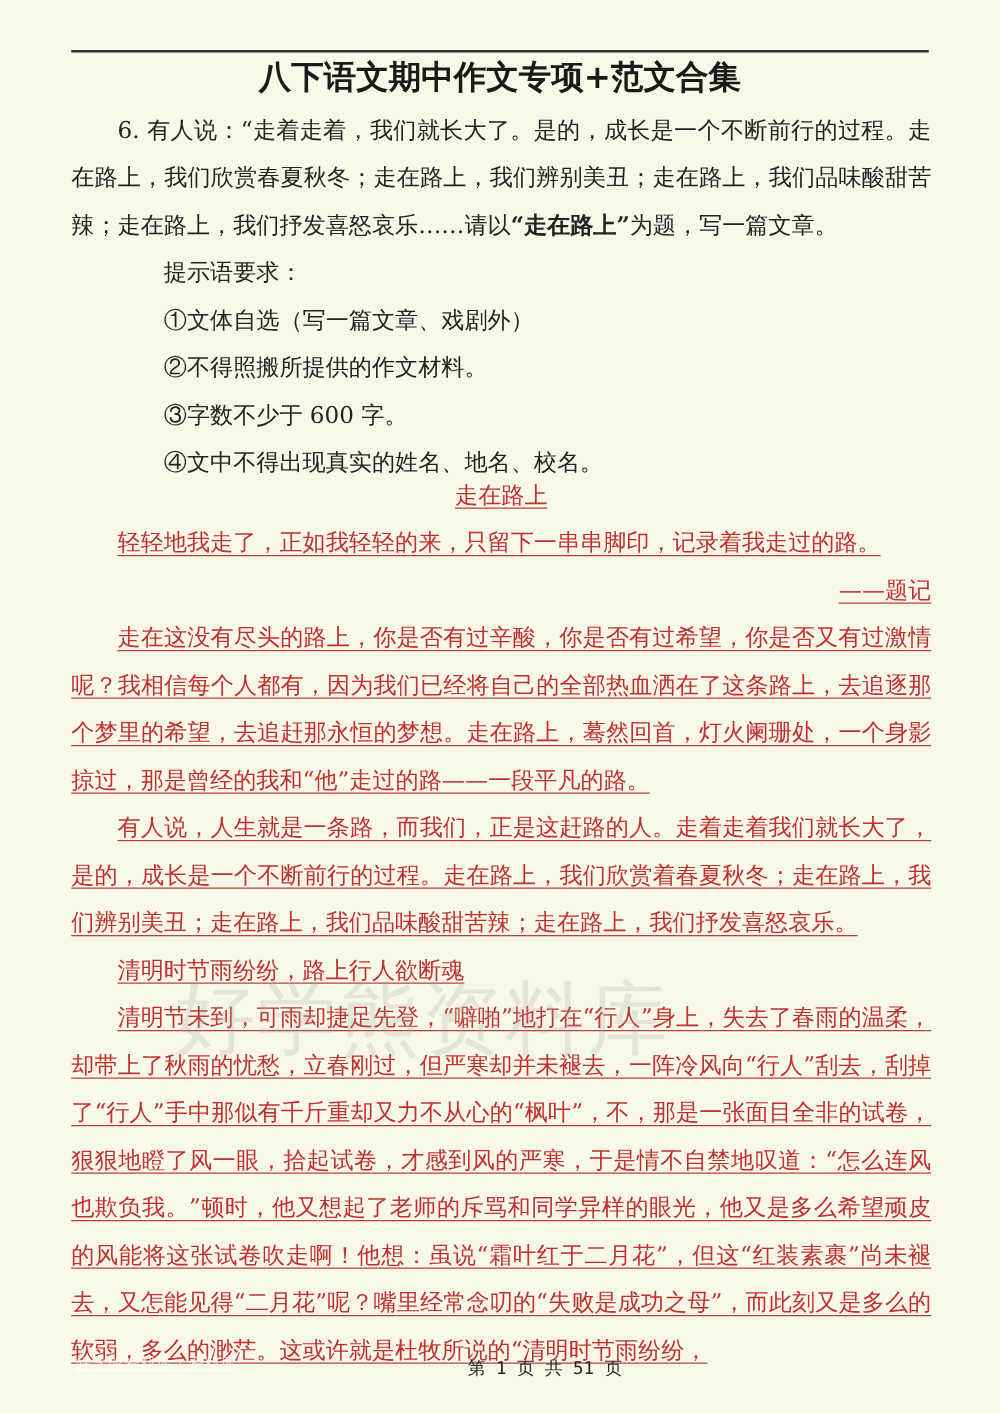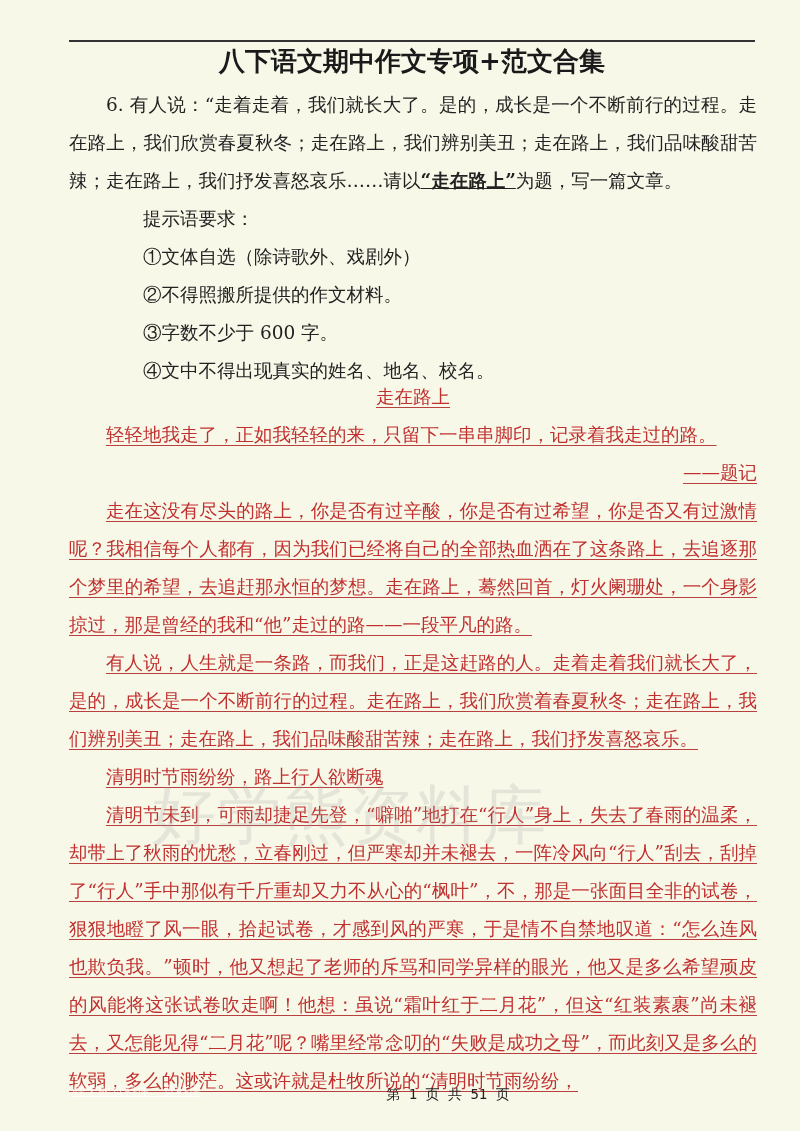--- a/index.html
+++ b/index.html
@@ -10,21 +10,21 @@
   body {
     width: 800px;
     height: 1131px;
     position: relative;
     overflow: hidden;
     font-family: "DejaVu Serif", "Liberation Serif", serif;
     color: #222;
   }
   .page {
     position: absolute;
-    left: 12px; top: 0;
+    left: 0; top: 0;
     width: 780px; height: 1131px;
   }
   .header-rule {
     position: absolute;
     left: 57px;
     top: 40px;
     width: 686px;
     height: 2px;
     background: #333;
   }
@@ -51,21 +51,20 @@
     top: 86px;
     color: #222;
   }
   .prompt p {
     margin: 0;
     text-indent: 37px;
     text-align: justify;
   }
   .prompt .bold-quote {
     font-weight: bold;
-    text-decoration: underline;
   }
   .req {
     margin: 0;
     padding-left: 37px;
   }
   .essay {
     top: 378px;
     color: #c0302f;
   }
   .essay p {
@@ -123,21 +122,21 @@
 
 <div class="page">
 
   <div class="header-rule"></div>
 
   <div class="doc-title">八下语文期中作文专项+范文合集</div>
 
   <div class="text-block prompt">
     <p><span>6. 有人说：“走着走着，我们就长大了。是的，成长是一个不断前行的过程。走在路上，我们欣赏春夏秋冬；走在路上，我们辨别美丑；走在路上，我们品味酸甜苦辣；走在路上，我们抒发喜怒哀乐……请以</span><span class="bold-quote">“走在路上”</span><span>为题，写一篇文章。</span></p>
     <p class="req">提示语要求：</p>
-    <p class="req">①文体自选（除诗歌外、戏剧外）</p>
+    <p class="req">①文体自选（写一篇文章、戏剧外）</p>
     <p class="req">②不得照搬所提供的作文材料。</p>
     <p class="req">③字数不少于 600 字。</p>
     <p class="req">④文中不得出现真实的姓名、地名、校名。</p>
   </div>
 
   <div class="text-block essay">
     <p class="center"><span class="u">走在路上</span></p>
     <p class="indent"><span class="u">轻轻地我走了，正如我轻轻的来，只留下一串串脚印，记录着我走过的路。</span></p>
     <p class="right"><span class="u">——题记</span></p>
     <p class="indent"><span class="u">走在这没有尽头的路上，你是否有过辛酸，你是否有过希望，你是否又有过激情呢？我相信每个人都有，因为我们已经将自己的全部热血洒在了这条路上，去追逐那个梦里的希望，去追赶那永恒的梦想。走在路上，蓦然回首，灯火阑珊处，一个身影掠过，那是曾经的我和“他”走过的路——一段平凡的路。</span></p>

